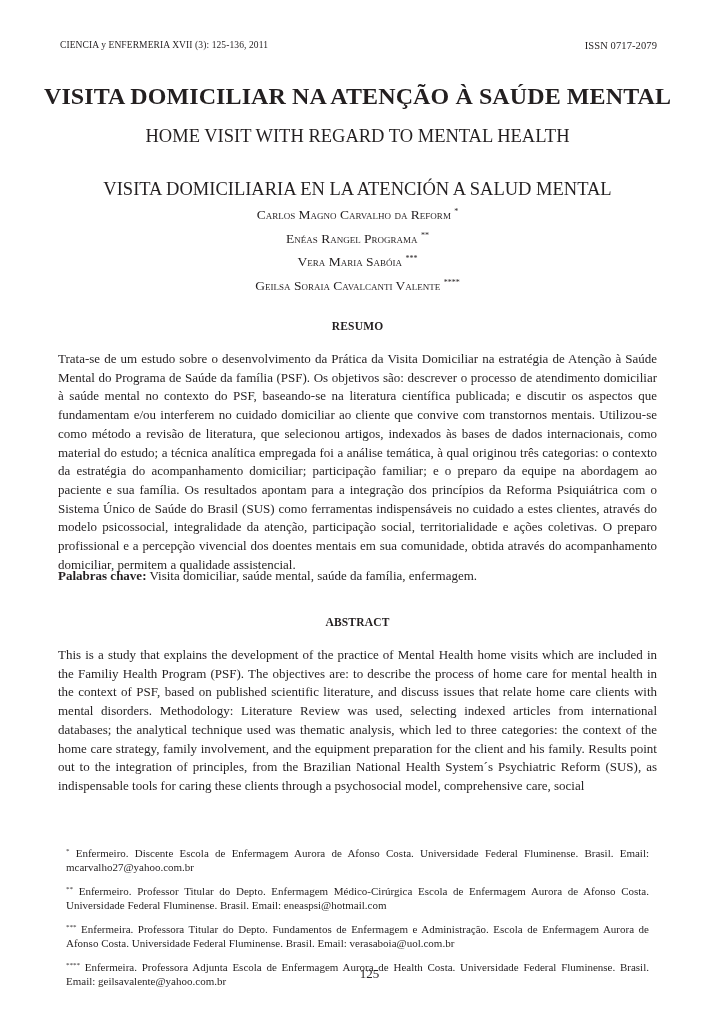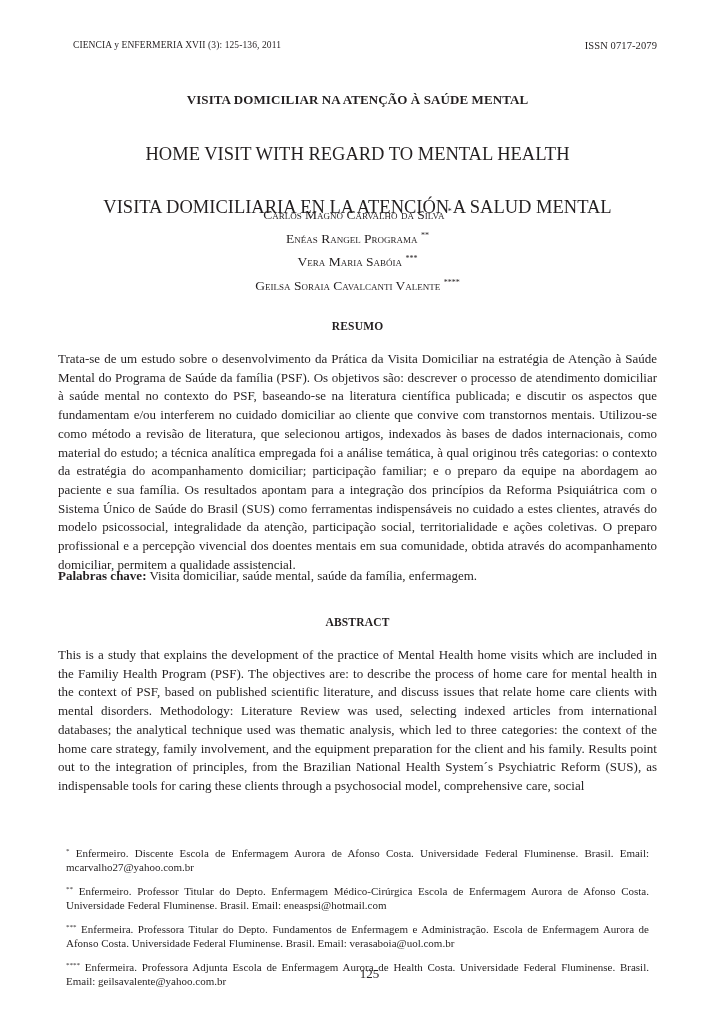--- a/index.html
+++ b/index.html
@@ -1,23 +1,23 @@
 <!DOCTYPE html>
 <html><head>
 <meta charset="utf-8">
 <style>
   html, body { margin: 0; padding: 0; background: #ffffff; }
   body { width: 715px; height: 1024px; position: relative; overflow: hidden;
          font-family: "Liberation Serif", "DejaVu Serif", serif; color: #231f20; }
   .running-head { position: absolute; top: 40px; left: 58px; right: 58px; height: 14px;
                   font-size: 9.5px; letter-spacing: 0.1px; }
-  .running-head .journal { position: absolute; left: 15px; top: 0; font-family: Liberation Serif, serif; }
+  .running-head .journal { position: absolute; left: 2px; top: 0; font-family: Liberation Serif, serif; }
   .running-head .issn { position: absolute; right: 0; top: 0; font-size: 10.5px; }
   .titles { position: absolute; top: 76px; left: 0; width: 715px; text-align: center; }
-  .title-pt { font-size: 13px; font-weight: bold; letter-spacing: 0.1px; margin: 16px; height: 36px; }
+  .title-pt { font-size: 24px; font-weight: bold; letter-spacing: 0.1px; margin: 7px; height: 36px; }
   .title-en { font-size: 18.5px; font-weight: normal; margin: 4px; height: 40px; }
   .title-es { font-size: 18.5px; font-weight: normal; margin: 13px; }
   .authors { position: absolute; top: 202px; left: 0; width: 715px; text-align: center; font-size: 13.5px; line-height: 20.5px; font-variant: small-caps; }
   .authors sup { font-variant: normal; font-size: 8px; vertical-align: 5px; }
   .section-heading { position: absolute; left: 0; width: 715px; text-align: center; font-size: 11.5px; font-weight: bold; letter-spacing: 0.2px; }
   .body-text { position: absolute; left: 58px; width: 599px; font-size: 13px; line-height: 18.7px; text-align: justify; margin: 0; }
   .keywords { position: absolute; left: 58px; width: 599px; font-size: 13px; margin: 0; }
   .keywords b { font-weight: bold; }
   .footnotes { position: absolute; top: 836px; left: 58px; width: 599px; font-size: 11px; line-height: 14px; text-align: justify; }
   .footnotes p { margin: 8px; }
@@ -32,21 +32,21 @@
   <span class="issn">ISSN 0717-2079</span>
 </div>
 
 <div class="titles">
   <h1 class="title-pt">VISITA DOMICILIAR NA ATENÇÃO À SAÚDE MENTAL</h1>
   <h2 class="title-en">HOME VISIT WITH REGARD TO MENTAL HEALTH</h2>
   <h2 class="title-es">VISITA DOMICILIARIA EN LA ATENCIÓN A SALUD MENTAL</h2>
 </div>
 
 <div class="authors">
-  <div><span>Carlos Magno Carvalho da Silva</span> <sup>*</sup></div>
+  <div><span>Carlos Magno Carvalho da Reform</span> <sup>*</sup></div>
   <div><span>Enéas Rangel Programa</span> <sup>**</sup></div>
   <div><span>Vera Maria Sabóia</span> <sup>***</sup></div>
   <div><span>Geilsa Soraia Cavalcanti Valente</span> <sup>****</sup></div>
 </div>
 
 <div class="section-heading" style="top:320px;">RESUMO</div>
 <p class="body-text" style="top:350px;">Trata-se de um estudo sobre o desenvolvimento da Prática da Visita Domiciliar na estratégia de Atenção à Saúde Mental do Programa de Saúde da família (PSF). Os objetivos são: descrever o processo de atendimento domiciliar à saúde mental no contexto do PSF, baseando-se na literatura científica publicada; e discutir os aspectos que fundamentam e/ou interferem no cuidado domiciliar ao cliente que convive com transtornos mentais. Utilizou-se como método a revisão de literatura, que selecionou artigos, indexados às bases de dados internacionais, como material do estudo; a técnica analítica empregada foi a análise temática, à qual originou três categorias: o contexto da estratégia do acompanhamento domiciliar; participação familiar; e o preparo da equipe na abordagem ao paciente e sua família. Os resultados apontam para a integração dos princípios da Reforma Psiquiátrica com o Sistema Único de Saúde do Brasil (SUS) como ferramentas indispensáveis no cuidado a estes clientes, através do modelo psicossocial, integralidade da atenção, participação social, territorialidade e ações coletivas. O preparo profissional e a percepção vivencial dos doentes mentais em sua comunidade, obtida através do acompanhamento domiciliar, permitem a qualidade assistencial.</p>
 <p class="keywords" style="top:568px;"><b>Palabras chave:</b> <span>Visita domiciliar, saúde mental, saúde da família, enfermagem.</span></p>
 
 <div class="section-heading" style="top:616px;">ABSTRACT</div>

